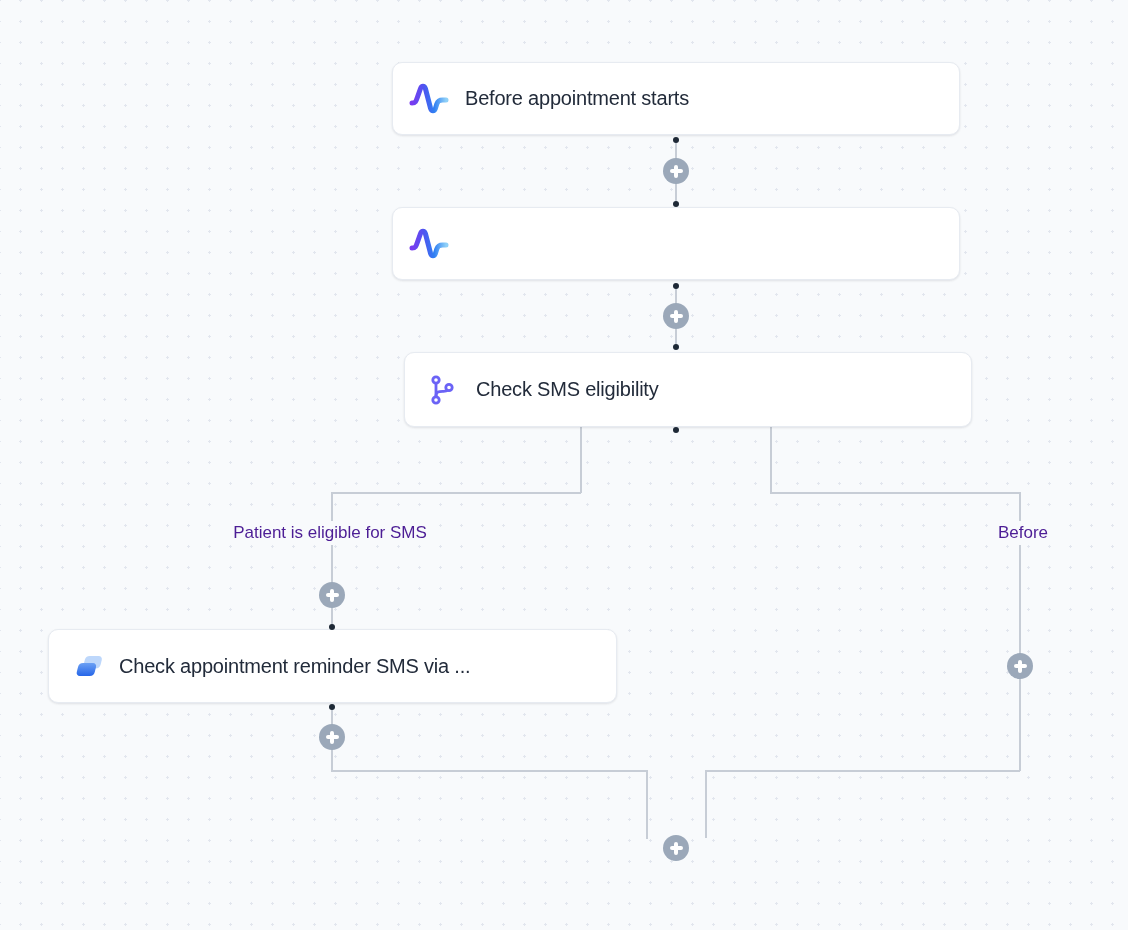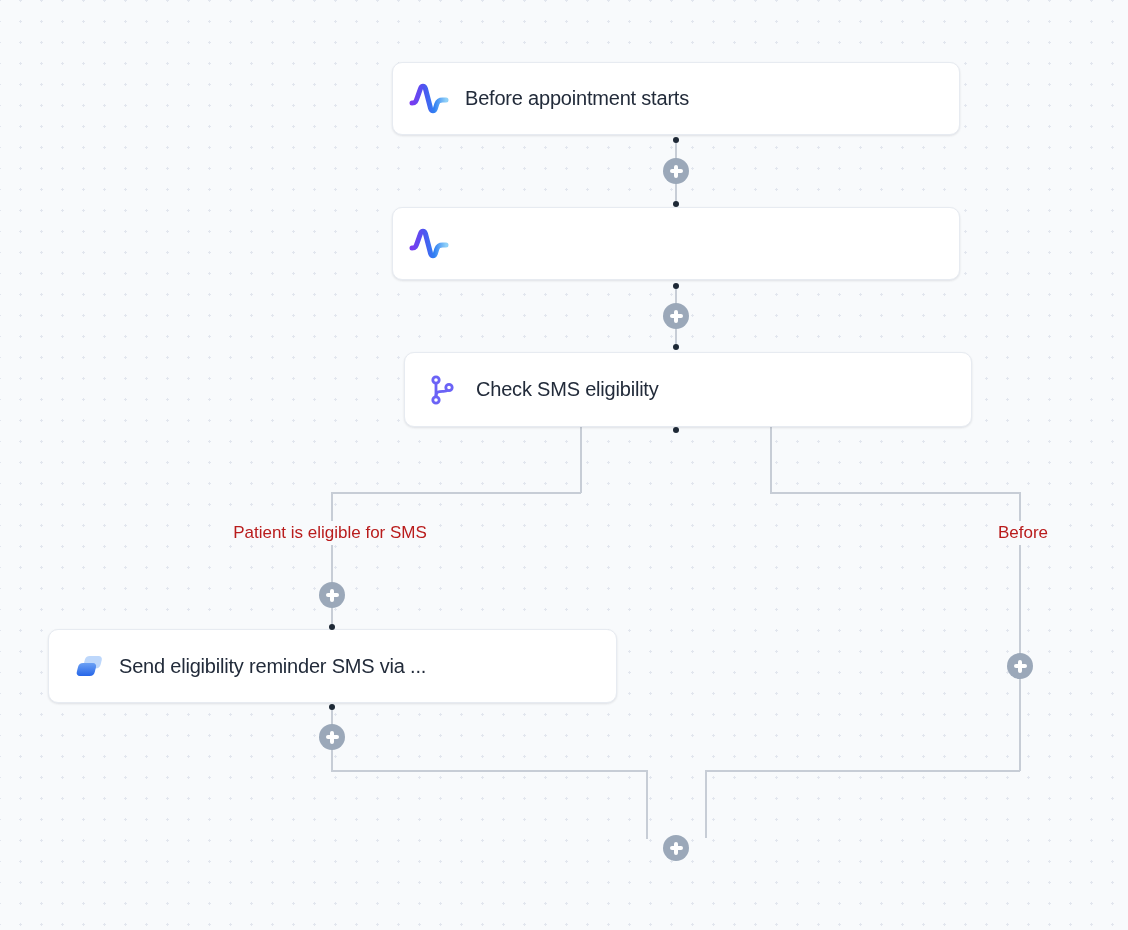--- a/index.html
+++ b/index.html
@@ -38,21 +38,21 @@
   .plus{
     position:absolute;width:26px;height:26px;border-radius:50%;
     background:#9ba8b9;z-index:5;cursor:pointer;
     display:flex;align-items:center;justify-content:center;
   }
   .plus .ph{position:absolute;width:13px;height:3.2px;border-radius:2px;background:#ffffff;}
   .plus .pv{position:absolute;width:3.2px;height:13px;border-radius:2px;background:#ffffff;}
   .branch-label{
     position:absolute;z-index:2;
     transform:translateX(-50%);
-    font-size:17px;line-height:24px;color:#b91c1c;
+    font-size:17px;line-height:24px;color:#4c1d95;
     background:#f8fafc;padding:0 10px;white-space:nowrap;
   }
 </style>
 </head>
 <body>
 
 <div class="canvas">
 
   <div class="line vline" style="left:675px;top:140px;height:64px;"></div>
   <div class="line vline" style="left:675px;top:286px;height:61px;"></div>
@@ -165,16 +165,16 @@
             <stop offset="0" stop-color="#6ba0f4"></stop>
               <stop offset="1" stop-color="#2666e8"></stop>
           </linearGradient>
         </defs>
         <g transform="skewX(-14)">
           <rect x="14" y="5" width="17" height="12.5" rx="4" fill="#b9d5fb" opacity="0.95"></rect>
           <rect x="9" y="12" width="18" height="13" rx="4" fill="url(#smsg)"></rect>
         </g>
       </svg>
     </span>
-    <span class="node-title">Send eligibility reminder SMS via ...</span>
+    <span class="node-title">Check appointment reminder SMS via ...</span>
   </div>
 
 </div>
 
 </body></html>

